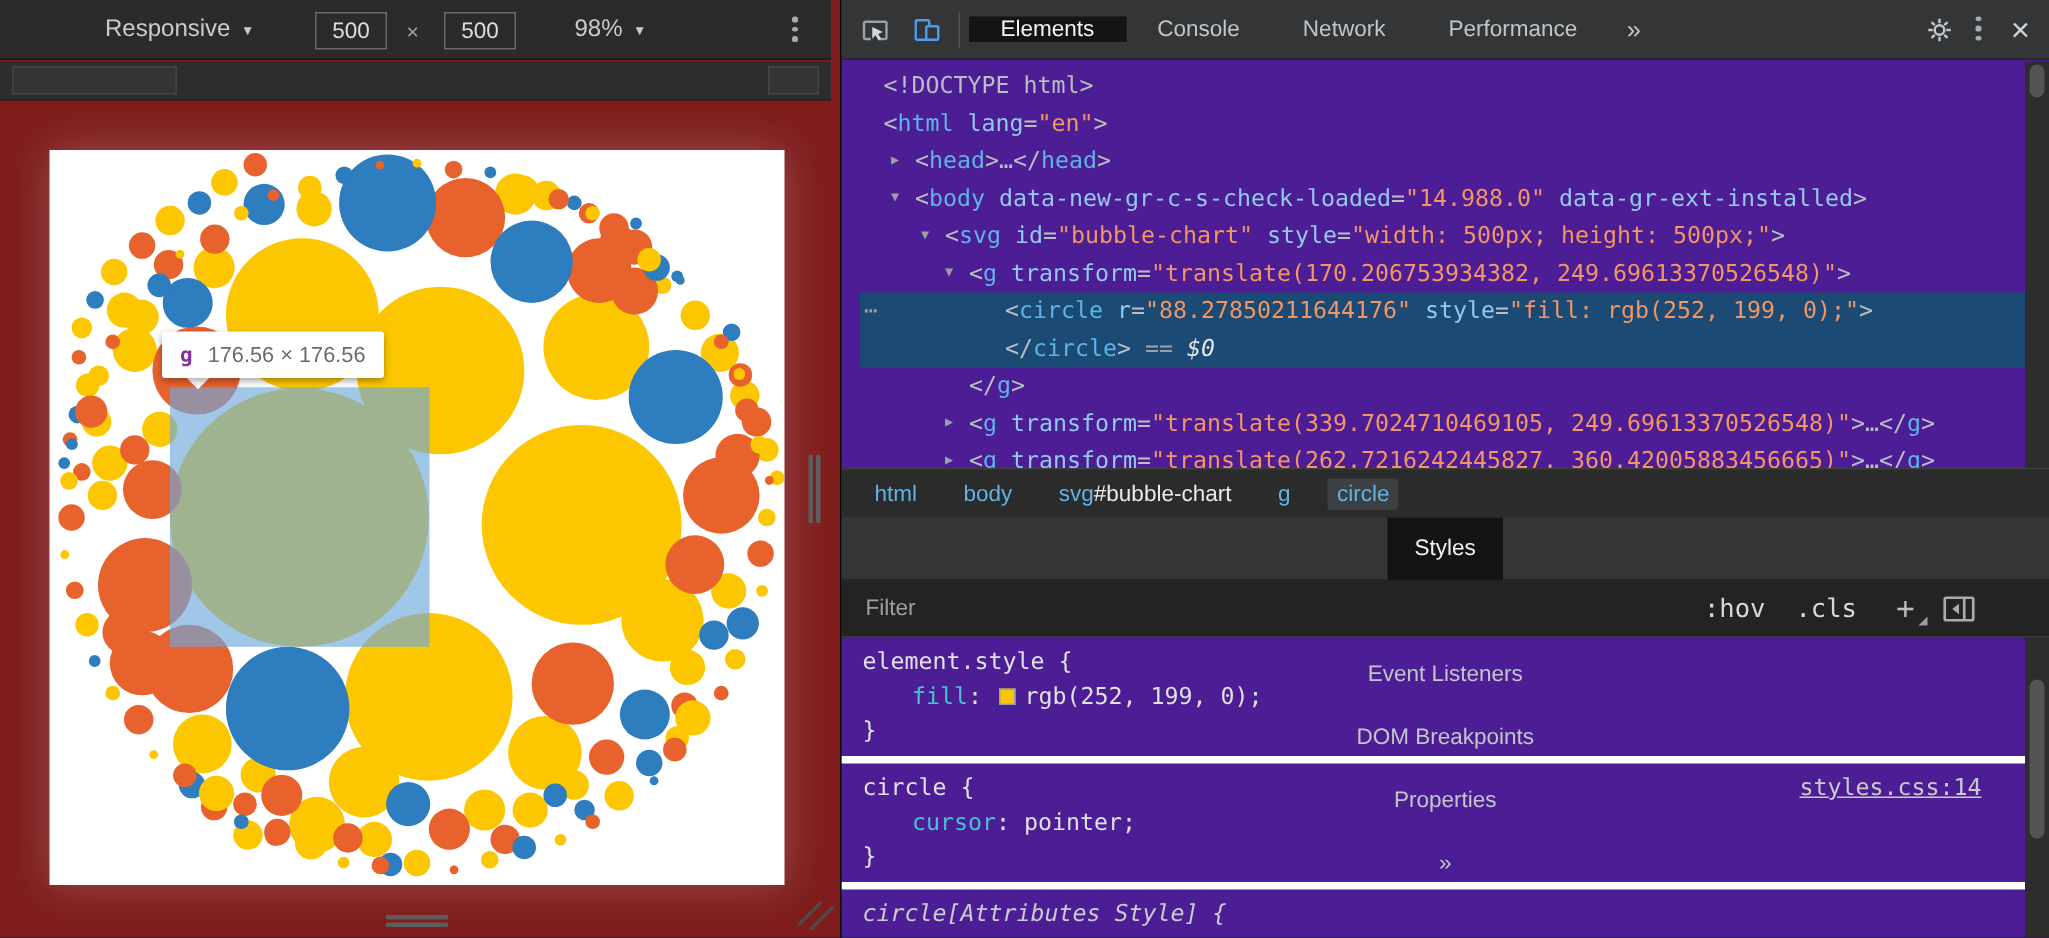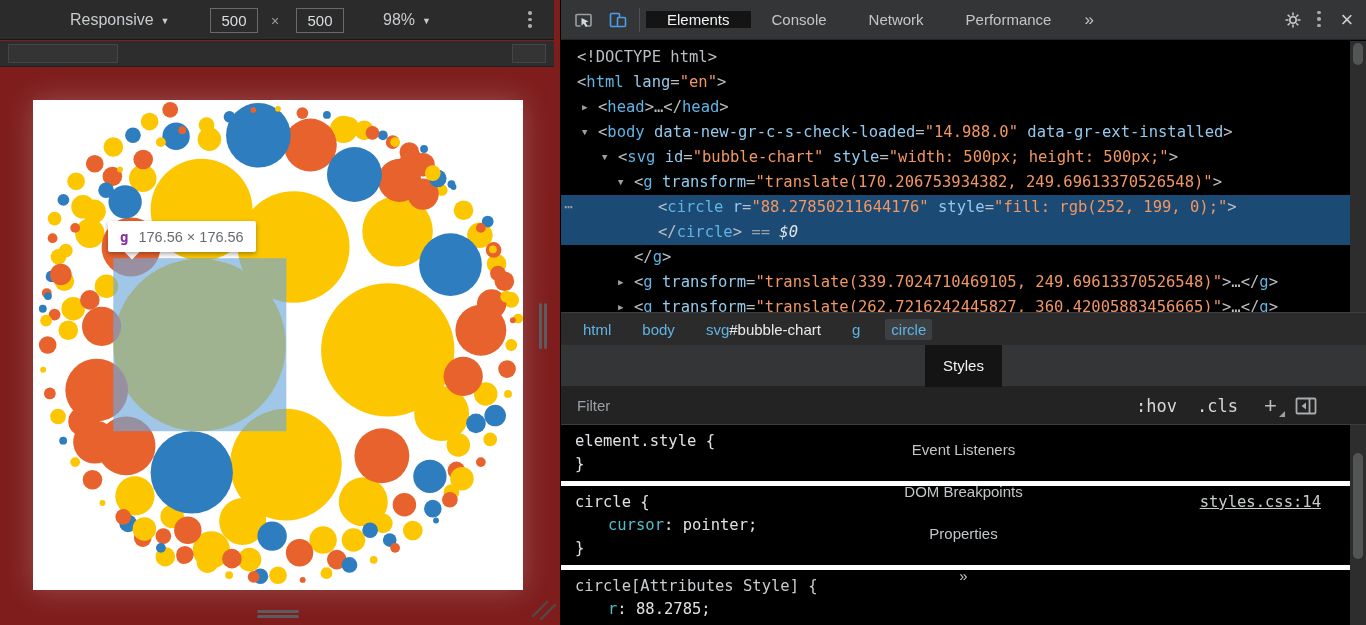--- a/index.html
+++ b/index.html
@@ -37,34 +37,34 @@
   #tt-pointer { position:absolute; left:126px; top:245px; width:12px; height:12px;
                 background:#ffffff; transform:rotate(45deg); z-index:4; }
 
   
   #handle-right span { position:absolute; width:3px; height:46px; background:#5c5c5c; border-radius:2px; top:303px; }
   #handle-bottom span { position:absolute; height:3px; width:42px; background:#5c5c5c; border-radius:2px; left:257px; }
   #corner-grip span { position:absolute; width:2px; height:22px; background:#4e4e4e; transform:rotate(45deg); }
 
   
   #devtools { position:absolute; left:560px; top:0; width:806px; height:625px;
-              background:#000000; border-left:1px solid #000; }
+              background:#4c1d95; border-left:1px solid #000; }
   #dt-topbar { position:absolute; left:0; top:0; right:0; height:40px; background:#333536;
                display:flex; align-items:center; border-bottom:1px solid #242424; }
   .icon-btn { width:34px; height:34px; display:flex; align-items:center; justify-content:center; cursor:pointer; }
   #dt-topbar .lead { margin-left:6px; }
   .vdiv { width:1px; height:24px; background:#515151; margin:0 6px 0 4px; }
   .dt-tab { padding:0 21px; height:40px; line-height:40px; font-size:15px; color:#c2c6c9; cursor:pointer; }
   .dt-tab.active { background:#141414; color:#f1f3f4; }
   .more-tabs { padding:0 12px; color:#c2c6c9; font-size:17px; cursor:pointer; }
   #dt-topbar .right { margin-left:auto; display:flex; align-items:center; }
   .close-x { font-size:22px; color:#cdd1d4; width:38px; text-align:center; cursor:pointer; line-height:38px; }
 
   
-  #dom-tree { position:absolute; left:0; top:40px; width:790px; height:272px; overflow:hidden;
+  #dom-tree { position:absolute; left:12px; top:40px; width:790px; height:272px; overflow:hidden;
               font-family:"DejaVu Sans Mono", monospace; font-size:15.5px; padding-top:5px; }
   .tl { position:relative; height:25px; line-height:25px; white-space:nowrap; cursor:pointer; }
   .tl.selected { background:#1b4a74; }
   .tl .arrow { position:absolute; font-size:9px; color:#9aa0a6; top:0; }
   .tl .gutter-dots { position:absolute; left:3px; color:#9aa0a6; font-size:15px; letter-spacing:1px; }
   .s-p   { color:#b9bec2; }
   .s-tag { color:#5fb4e5; }
   .s-attr{ color:#93c9ed; }
   .s-val { color:#f29663; }
   .s-eq  { color:#9aa0a6; }
@@ -97,21 +97,21 @@
   .plus-btn { position:relative; color:#b9bec2; font-size:22px; margin:0 18px 0 6px; cursor:pointer; }
   .plus-btn::after { content:""; position:absolute; right:-8px; bottom:2px; border-left:6px solid transparent;
                      border-bottom:6px solid #9aa0a6; }
   #dock-icon { margin-right:18px; cursor:pointer; }
 
   
   #styles-pane { position:absolute; left:0; top:425px; width:790px; height:200px; overflow:hidden;
                  font-family:"DejaVu Sans Mono", monospace; font-size:15.5px; color:#dfe1e4; }
   .rule { position:relative; padding:5px 0; border-bottom:5px solid #ffffff; line-height:23px; }
   .rule .sel-line { padding-left:14px; }
-  .rule .sel-line.italic { color:#c9cccf; }
+  .rule .sel-line.italic { font-style:italic; color:#c9cccf; }
   .rule .decl { padding-left:47px; cursor:pointer; }
   .rule .prop { color:#4dc0cf; }
   .rule .close-brace { padding-left:14px; }
   .rule .css-link { position:absolute; right:30px; top:5px; color:#c9ccce; text-decoration:underline; cursor:pointer; }
   .swatch { display:inline-block; width:11px; height:11px; background:#fcc700; border:1px solid #9aa0a6;
             margin:0 6px -1px 2px; }
   #styles-scrollbar { position:absolute; right:0; top:425px; width:16px; height:200px; background:#2d2d2d; }
   #styles-scrollbar .thumb { margin:28px 3px 0; width:10px; height:106px; background:#525456; border-radius:5px; }
 
   svg.ic { display:block; }
@@ -406,20 +406,21 @@
           <rect x="1.5" y="1.5" width="19" height="15" rx="1" fill="none" stroke="#a7acb0" stroke-width="1.8"></rect>
           <line x1="14.5" y1="1.5" x2="14.5" y2="16.5" stroke="#a7acb0" stroke-width="1.8"></line>
           <path d="M11 5.5L6.5 9l4.5 3.5z" fill="#a7acb0"></path>
         </svg>
       </span>
     </div>
 
     <div id="styles-pane">
         <div class="rule">
           <div class="sel-line">element.style {</div>
+          <div class="decl"><span class="prop">fill</span>: <span class="swatch" style="background: rgb(252, 199, 0);"></span><span>rgb(252, 199, 0);</span></div>
           <div class="close-brace">}</div>
         </div>
         <div class="rule">
           <div class="sel-line">circle {</div>
           <span class="css-link">styles.css:14</span>
           <div class="decl"><span class="prop">cursor</span>: <span>pointer;</span></div>
           <div class="close-brace">}</div>
         </div>
         <div class="rule">
           <div class="sel-line italic">circle[Attributes Style] {</div>

